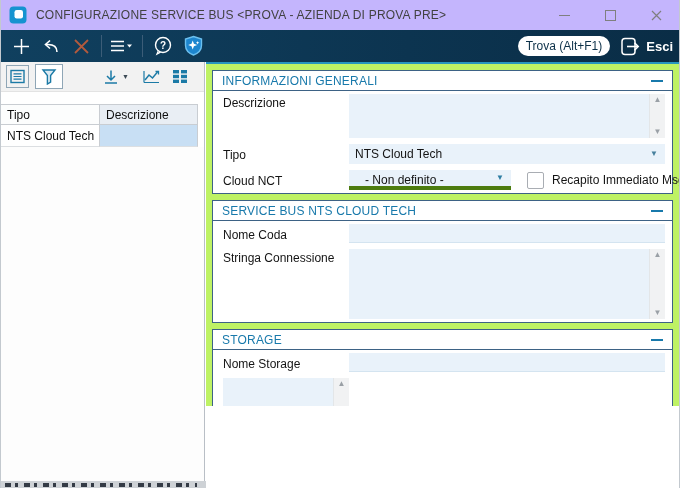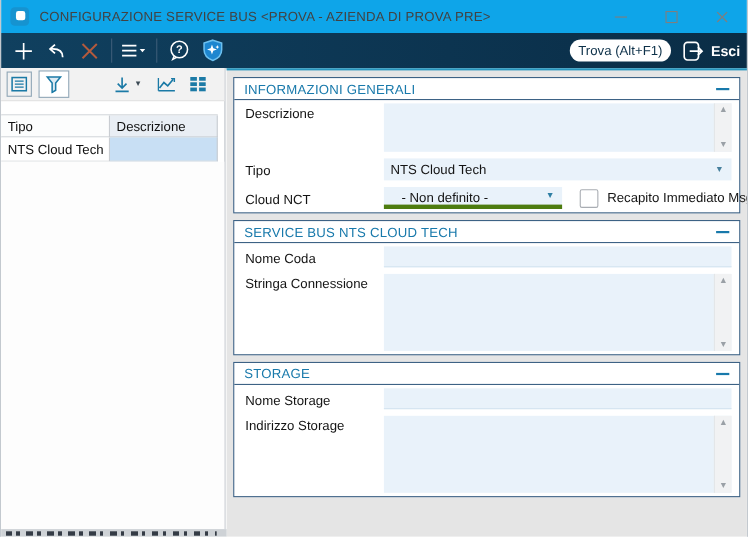--- a/index.html
+++ b/index.html
@@ -1,20 +1,20 @@
 <!DOCTYPE html>
 <html><head>
 <meta charset="utf-8">
 <style>
   html,body{margin:0;padding:0;}
   body{width:680px;height:488px;overflow:hidden;font-family:"Liberation Sans",sans-serif;background:#fff;}
   .window{position:relative;width:680px;height:488px;box-sizing:border-box;border-left:1px solid #c3c9cf;border-right:1px solid #c3c9cf;background:#fff;overflow:hidden;}
 
   
-  .titlebar{height:30px;background:#0ea5e9;display:flex;align-items:center;padding-left:8px;position:relative;}
+  .titlebar{height:30px;background:#c4b5fd;display:flex;align-items:center;padding-left:8px;position:relative;}
   .app-logo{width:18px;height:18px;flex:0 0 auto;}
   .title-text{margin-left:9px;font-size:12px;color:#424242;letter-spacing:.2px;white-space:nowrap;}
   .win-controls{position:absolute;right:0;top:0;height:30px;display:flex;}
   .win-btn{width:46px;height:30px;display:flex;align-items:center;justify-content:center;}
   .min-glyph{width:11px;height:1px;background:#7f7f7f;}
   .max-glyph{width:9px;height:9px;border:1px solid #7f7f7f;}
 
   
   .toolbar{height:32px;background:linear-gradient(90deg,#10405f 0%,#0c3450 60%,#0a2d46 100%);display:flex;align-items:center;padding:0 5px;position:relative;}
   .tb-btn{height:28px;min-width:28px;display:flex;align-items:center;justify-content:center;margin:0 1px;}
@@ -51,21 +51,21 @@
   .pg-num{font-size:11px;font-weight:600;color:#151515;margin:0 3px;}
   .hscroll{margin-left:12px;display:flex;align-items:center;width:142px;height:14px;background:#e6e6e6;position:relative;}
   .hs-arrow{width:10px;font-size:7px;color:#4f4f4f;text-align:center;flex:0 0 auto;}
   .hs-track{flex:1 1 auto;height:12px;position:relative;}
   .hs-thumb{position:absolute;left:7px;top:1px;width:62px;height:10px;background:#9b9b9b;}
 
   .bottom-strip{position:absolute;left:0;bottom:0;width:205px;height:7px;background:#ced2d6;overflow:hidden;}
   .strip-marks{margin:2px 0 0 4px;width:192px;height:4px;background:repeating-linear-gradient(90deg,#343b45 0 6px,transparent 6px 10px,#343b45 10px 13px,transparent 13px 19px);}
 
   
-  .right-panel{position:absolute;left:205px;top:62px;width:475px;height:426px;background:#e5e5e5;border-top:2px solid #2796be;box-sizing:border-box;overflow:hidden;}
+  .right-panel{position:absolute;left:205px;top:62px;width:475px;height:344px;background:#bef264;border-top:2px solid #2796be;box-sizing:border-box;overflow:hidden;}
   .sec{margin:6px 8px 0 6px;border:1px solid #3d6285;background:#fff;}
   .sec-head{display:flex;justify-content:space-between;align-items:center;padding:3px 9px 2px 9px;border-bottom:1px solid #3d6285;}
   .sec-title{color:#1879ab;font-size:12px;letter-spacing:.2px;}
   .collapse-btn{width:16px;height:12px;display:flex;align-items:center;justify-content:flex-end;}
   .collapse-dash{width:12px;height:2px;background:#1879ab;}
 
   .frow{display:grid;grid-template-columns:126px 1fr;align-items:center;padding:3px 7px 3px 10px;font-size:12px;color:#141414;}
   .frow.top{align-items:start;}
   .flabel{padding-top:2px;white-space:nowrap;}
   .ctl{background:#e9f2fa;position:relative;box-sizing:border-box;}
@@ -284,21 +284,20 @@
             <div class="collapse-dash"></div>
           </div>
       </div>
       <div class="frow">
         <div class="flabel">Nome Storage</div>
         <div class="ctl oneline">
           <span></span>
         </div>
       </div>
       <div class="frow top">
-        <div class="flabel">Indirizzo Storage</div>
         <div class="ctl ta ta2">
           <span></span>
           <div class="sb-v">
             <span class="sb-arrow">▲</span>
             <span class="sb-arrow">▼</span>
           </div>
         </div>
       </div>
     </div>
 

